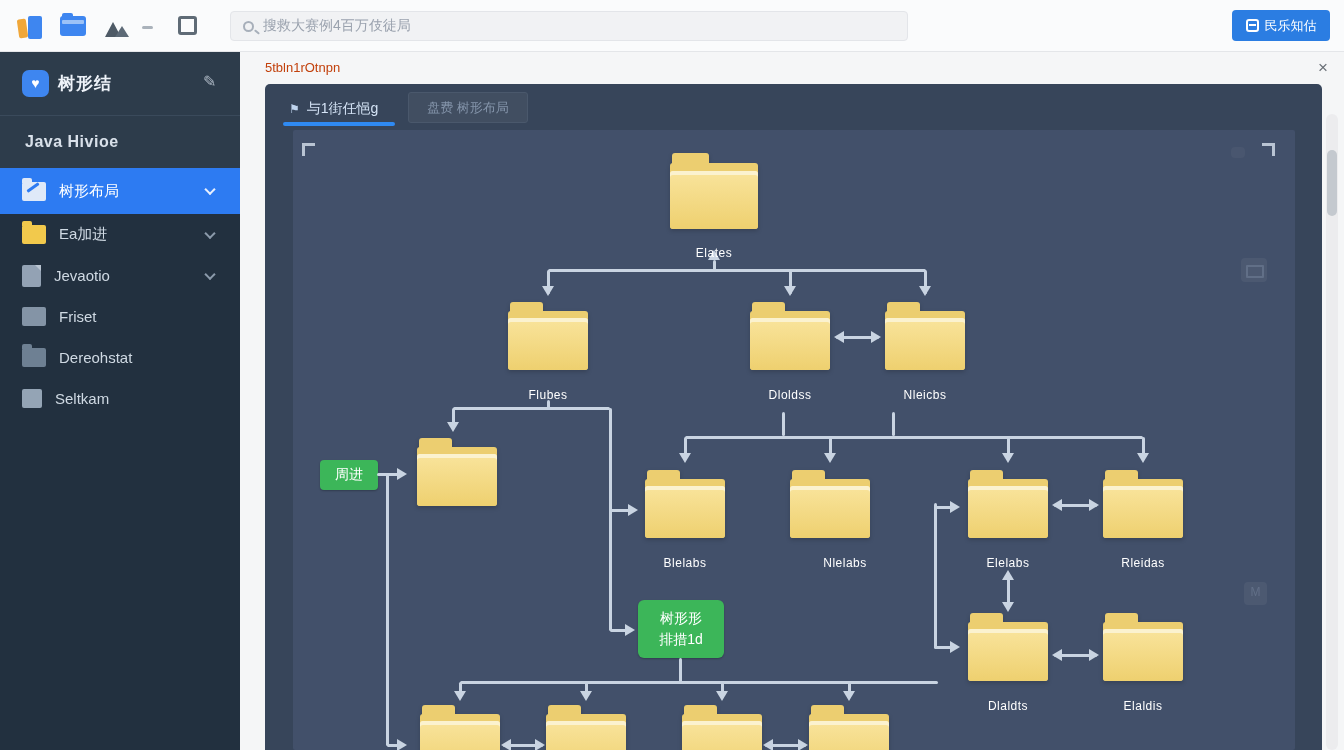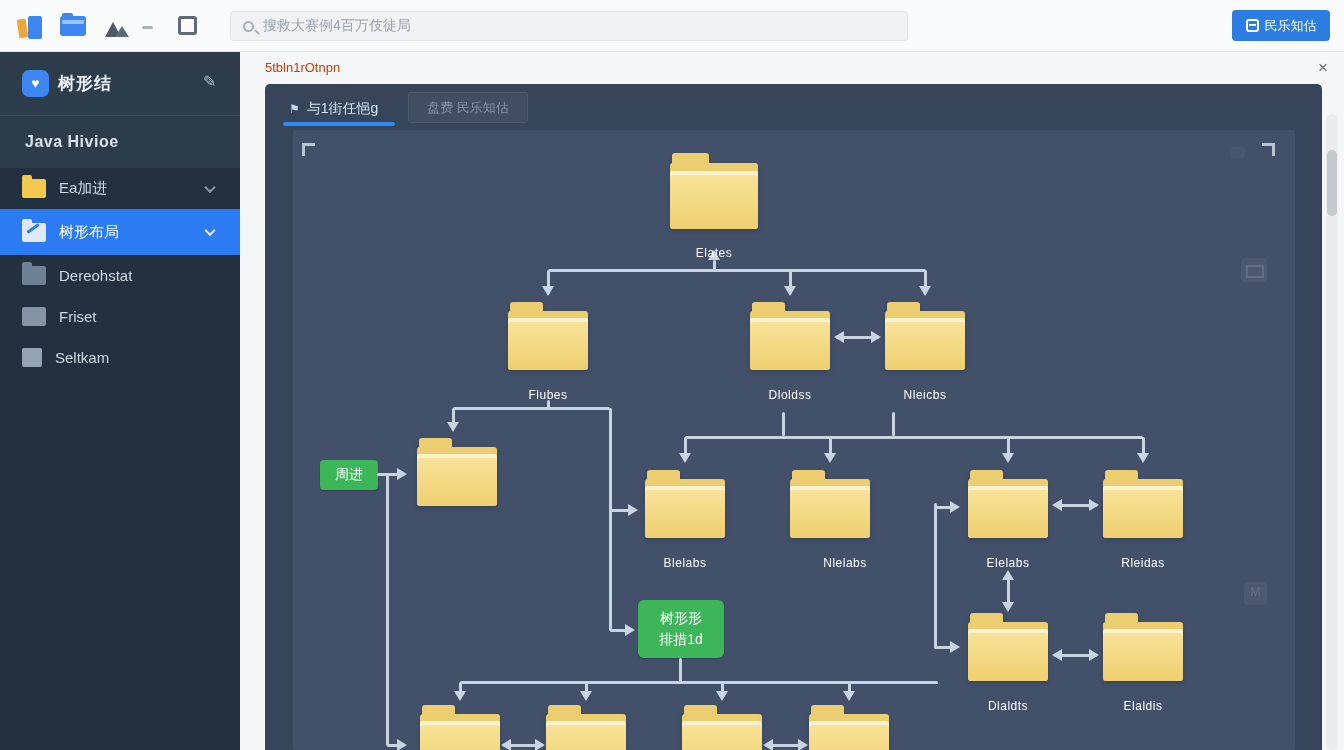--- a/index.html
+++ b/index.html
@@ -132,37 +132,42 @@
 </div>
 
 <div class="sidebar">
   <div class="sb-head">
     <div class="sb-logo">♥</div>
     <div class="sb-title">树形结</div>
     <div class="sb-pencil">✎</div>
   </div>
   <div class="sb-section">Java Hivioe</div>
   <div id="sb-items">
-      <div class="sb-item">
-        <span class="icn folder c-yellow"></span>
-        <span class="lbl">Ea加进</span>
-        <span class="chev"></span>
-      </div>
       <div class="sb-item active">
         <span class="icn folder c-active"></span>
         <span class="lbl">树形布局</span>
         <span class="chev"></span>
       </div>
       <div class="sb-item">
+        <span class="icn folder c-yellow"></span>
+        <span class="lbl">Ea加进</span>
+        <span class="chev"></span>
+      </div>
+      <div class="sb-item">
+        <span class="icn file"></span>
+        <span class="lbl">Jevaotio</span>
+        <span class="chev"></span>
+      </div>
+      <div class="sb-item">
+        <span class="icn c-gray"></span>
+        <span class="lbl">Friset</span>
+      </div>
+      <div class="sb-item">
         <span class="icn folder c-gray2"></span>
         <span class="lbl">Dereohstat</span>
-      </div>
-      <div class="sb-item">
-        <span class="icn c-gray"></span>
-        <span class="lbl">Friset</span>
       </div>
       <div class="sb-item">
         <span class="icn square"></span>
         <span class="lbl">Seltkam</span>
       </div>
     </div>
 </div>
 
 <div class="content">
   <div class="panel-title">5tbln1rOtnpn</div>
@@ -171,21 +176,21 @@
       <div class="vthumb"></div>
     </div>
 
   <div class="panel">
     <div class="tab active">
       <span class="flag">⚑</span>
       <span>与1街任悒g</span>
     </div>
     <div class="tab-underline"></div>
     <div class="tab inactive">
-      <span>盘费 民乐知估</span>
+      <span>盘费 树形布局</span>
     </div>
 
     <div class="canvas">
       <div class="crn tl"></div>
       <div class="crn tr"></div>
       <div class="dim small"></div>
       <div class="dim img"></div>
       <div class="dim mbox"></div>
       <div class="gbadge">周进</div>
       <div class="gbox">

